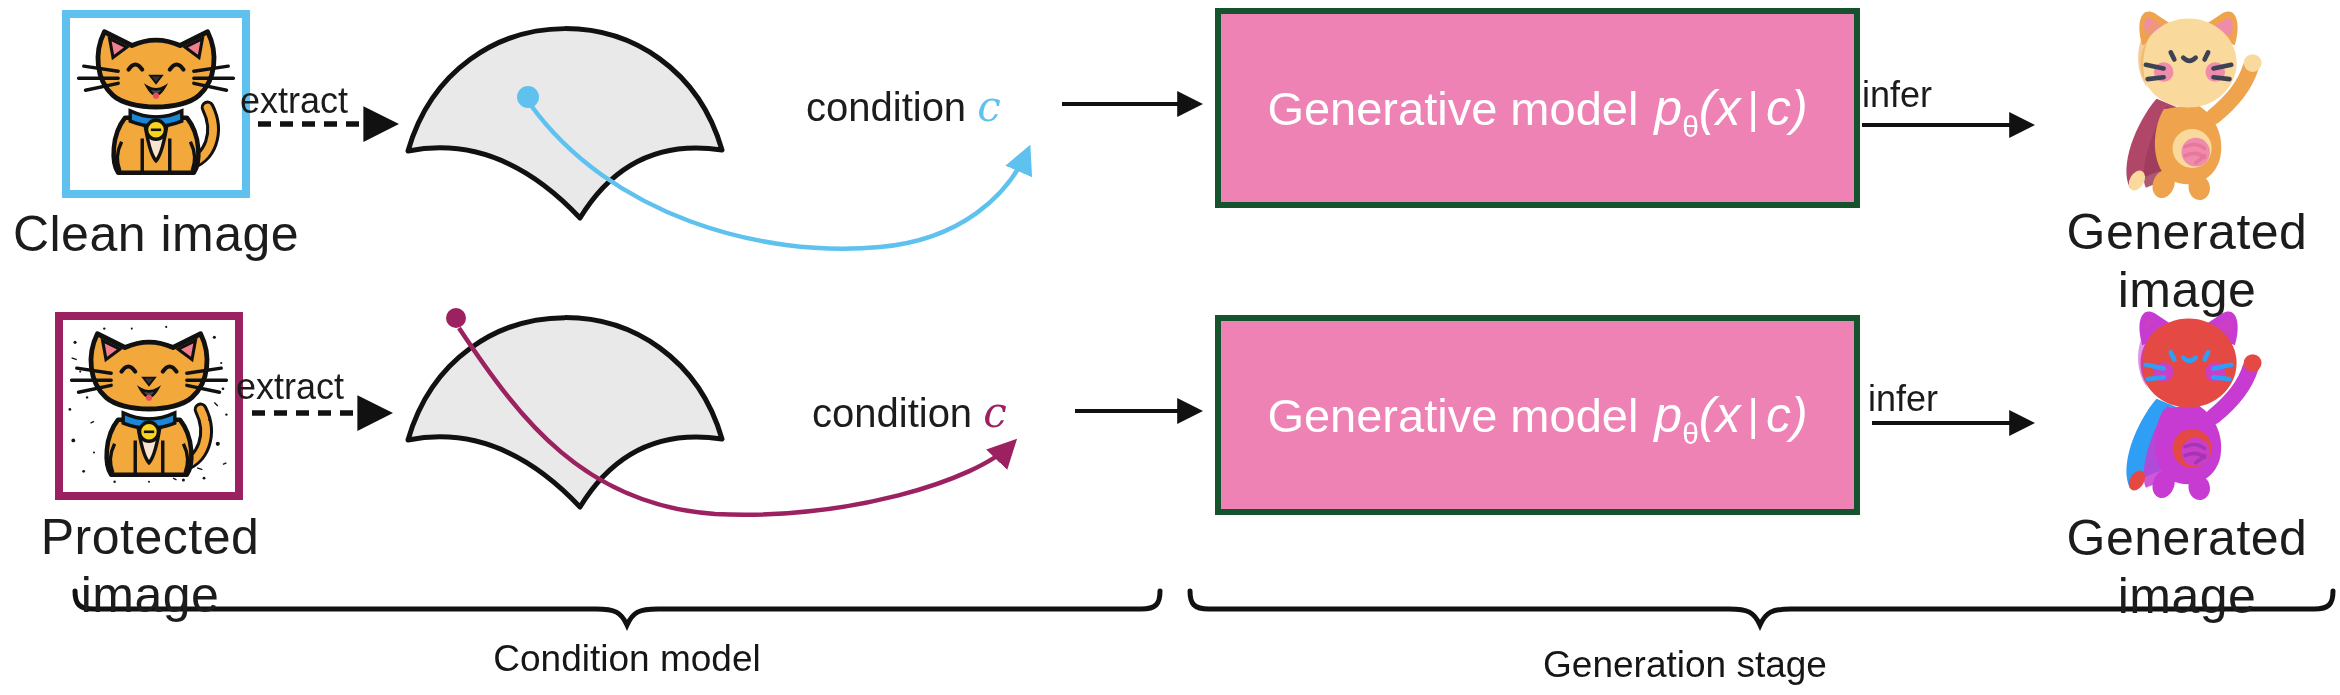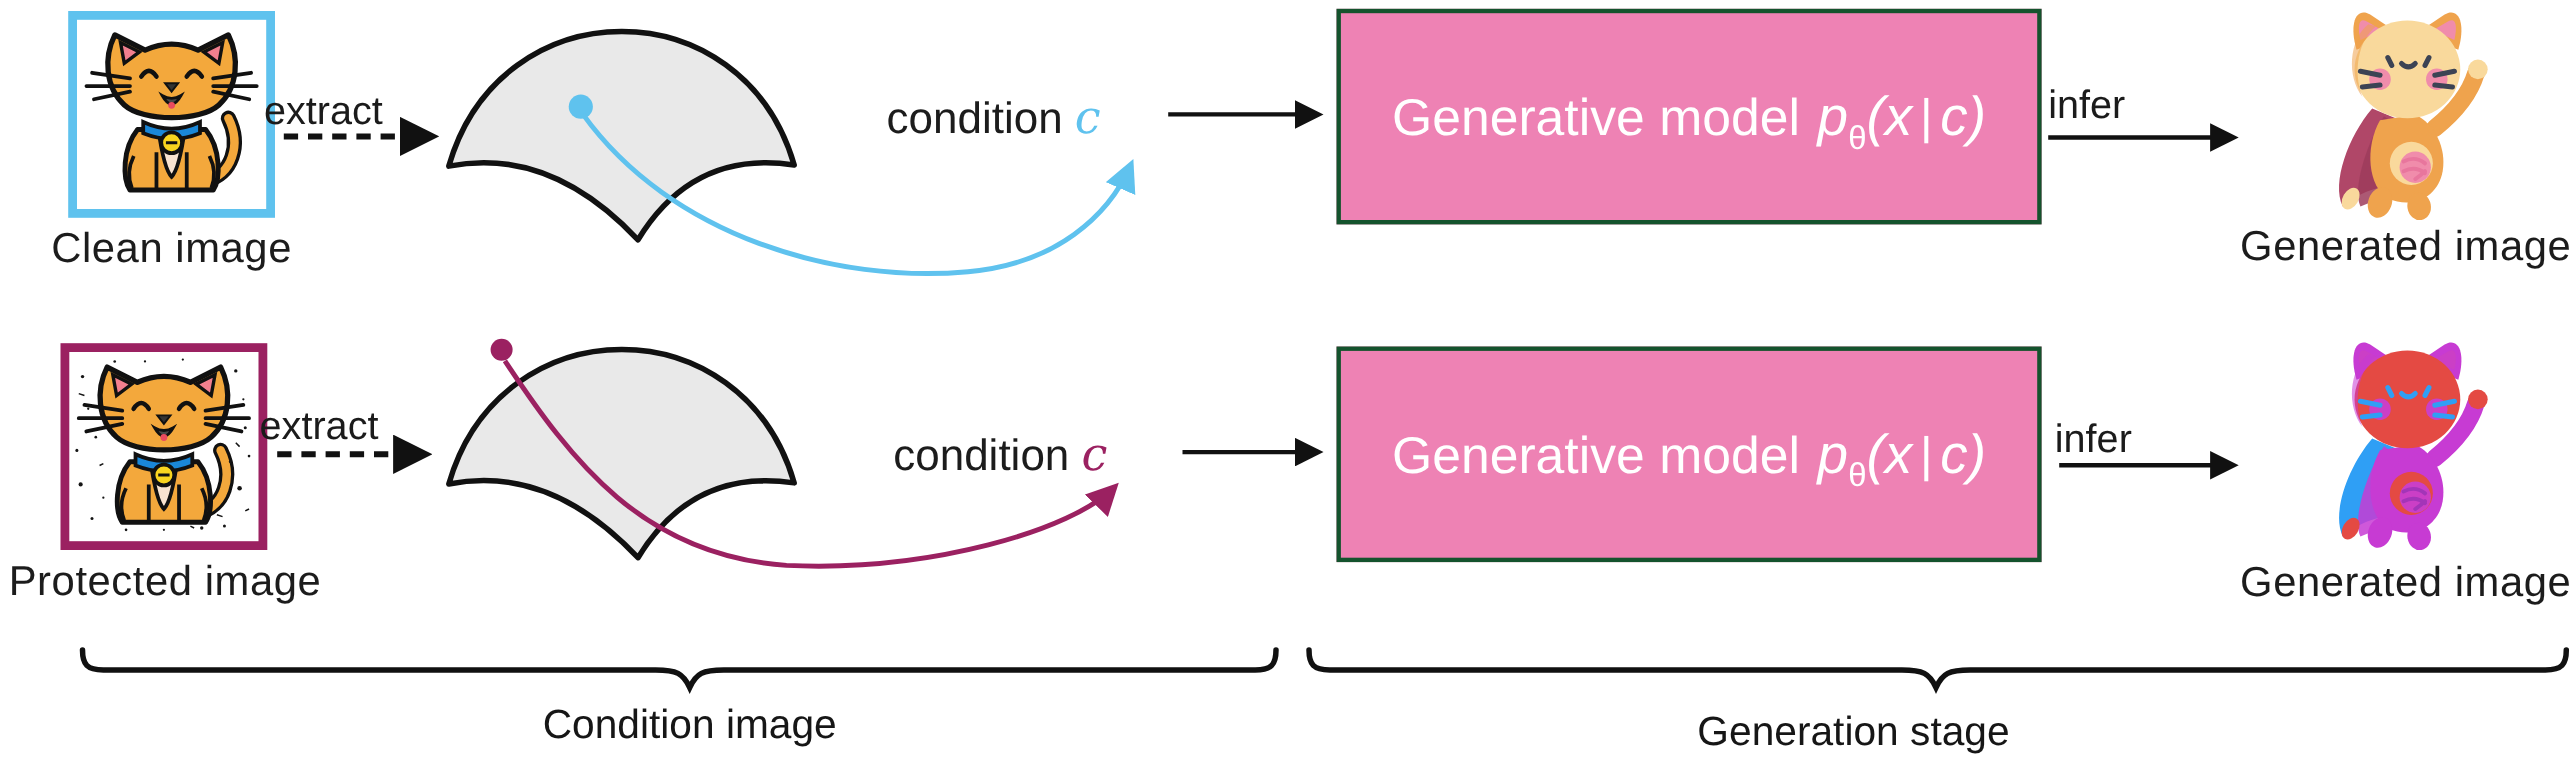--- a/index.html
+++ b/index.html
@@ -10,41 +10,41 @@
   .abs{position:absolute;}
   svg{display:block;}
   .overlay{position:absolute;left:0;top:0;z-index:1;pointer-events:none;}
   .item{z-index:2;}
 
   
   .frame{background:#fff;box-sizing:border-box;}
   .frame-clean{left:62px;top:10px;width:188px;height:188px;border:8px solid var(--blue);}
   .frame-protected{left:55px;top:312px;width:188px;height:188px;border:8px solid var(--maroon);}
 
-  .caption{font-size:38px;text-align:center;color:#1c1c1c;letter-spacing:.5px;}
+  .caption{font-size:50px;text-align:center;color:#1c1c1c;letter-spacing:.5px;}
   .cap-clean{left:0px;top:205px;width:312px;}
   .cap-protected{left:-6px;top:508px;width:312px;}
   .cap-gen1{left:2032px;top:203px;width:310px;}
   .cap-gen2{left:2032px;top:509px;width:310px;}
 
   .small-label{font-size:36px;color:#1b1b1b;}
   .extract1{left:240px;top:80px;width:160px;}
   .extract2{left:236px;top:366px;width:160px;}
   .infer1{left:1862px;top:74px;width:170px;}
   .infer2{left:1868px;top:378px;width:170px;}
 
   .condition{font-size:40px;white-space:nowrap;}
   .cond1{left:806px;top:82px;}
   .cond2{left:812px;top:388px;}
   .cond-sym{font-family:"DejaVu Serif", serif;font-style:italic;font-size:42px;margin-left:11px;}
   .cond1 .cond-sym{color:var(--blue);}
   .cond2 .cond-sym{color:var(--maroon);}
 
   .model-box{
-    width:633px;height:188px;background:var(--pink-box);border:4px solid #14532d;
+    width:633px;height:188px;background:var(--pink-box);border:6px solid #14532d;
     display:flex;align-items:center;justify-content:center;color:#ffffff;
     font-size:47px;white-space:nowrap;
   }
   .box1{left:1215px;top:8px;}
   .box2{left:1215px;top:315px;}
   .math{font-family:Liberation Sans, sans-serif;font-style:italic;font-size:50px;margin-left:16px;}
   .math sub{font-style:normal;font-size:30px;line-height:0;vertical-align:-12px;}
   .math .bar{font-style:normal;font-size:44px;margin:0 7px;position:relative;top:-2px;}
 
   .gen-cat-wrap{width:178px;height:196px;}
@@ -224,16 +224,16 @@
 
   <div class="abs item small-label infer2">infer</div>
 
   <div class="abs item gen-cat-wrap gen2">
     <svg viewBox="0 0 100 110" width="100%" height="100%">
         <use href="#gen-cat"></use>
       </svg>
   </div>
   <div class="abs item caption cap-gen2">Generated image</div>
 
-  <div class="abs item stage-label stage1">Condition image</div>
+  <div class="abs item stage-label stage1">Condition model</div>
   <div class="abs item stage-label stage2">Generation stage</div>
 
 </div>
 
 </body></html>

